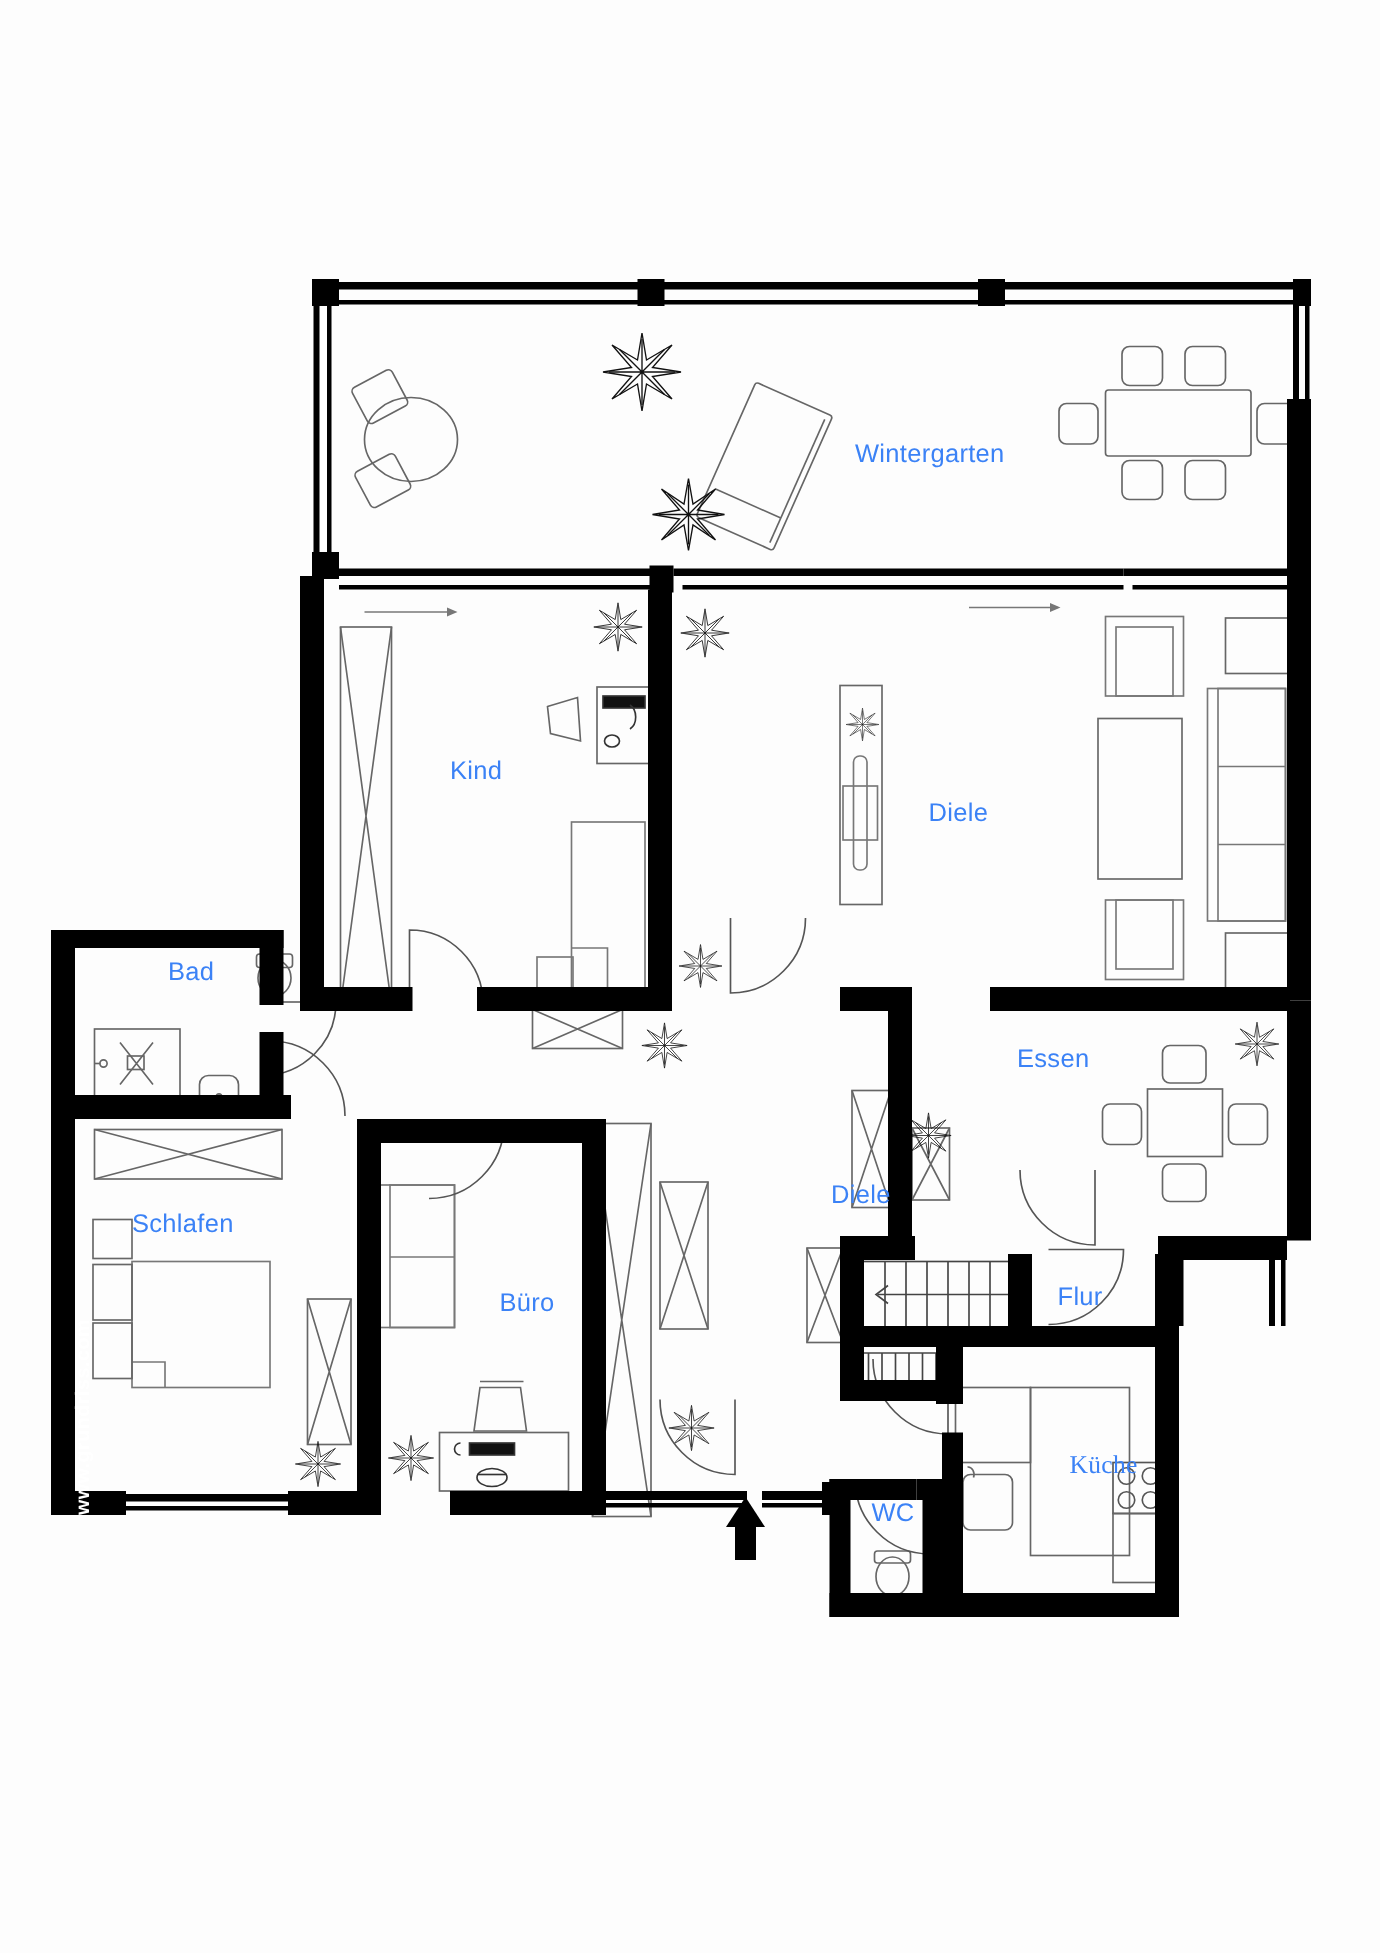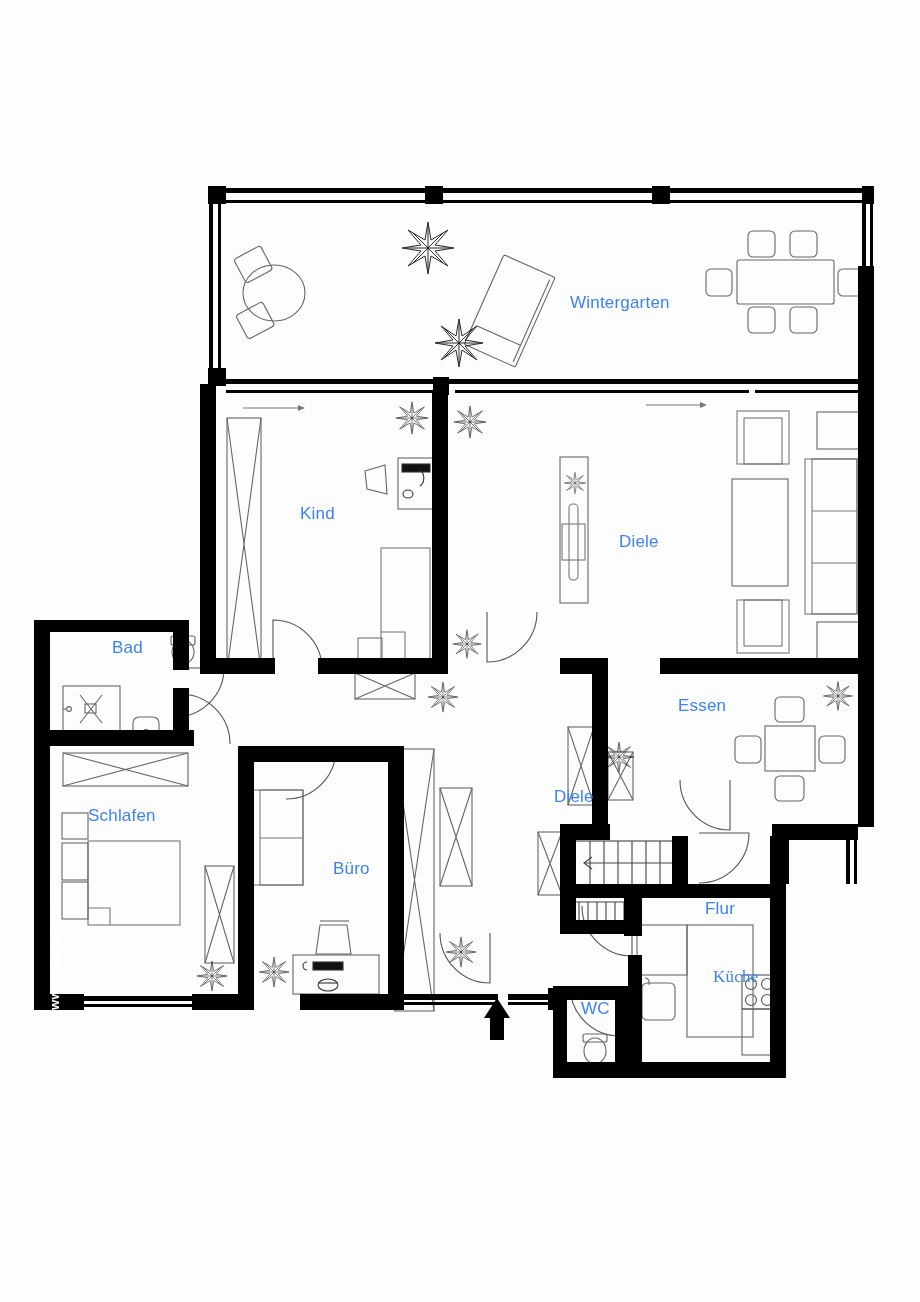--- a/index.html
+++ b/index.html
@@ -349,17 +349,17 @@
 </svg>
 
 <div class="lbl" style="left:570px;top:293px;">Wintergarten</div>
 <div class="lbl" style="left:300px;top:504px;">Kind</div>
 <div class="lbl" style="left:619px;top:532px;">Diele</div>
 <div class="lbl" style="left:112px;top:638px;">Bad</div>
 <div class="lbl" style="left:678px;top:696px;">Essen</div>
 <div class="lbl" style="left:88px;top:806px;">Schlafen</div>
 <div class="lbl" style="left:506px;top:787px;margin-left:48px;">Diele</div>
 <div class="lbl" style="left:333px;top:859px;">Büro</div>
-<div class="lbl" style="left:705px;top:855px;margin-top:44px;">Flur</div>
+<div class="lbl" style="left:705px;top:855px;">Flur</div>
 <div class="lbl" style="left:713px;top:967px;font-family:Liberation Serif, serif;">Küche</div>
 <div class="lbl" style="left:581px;top:999px;">WC</div>
 
 <div class="wm" style="left:47px;top:1010px;">www.grundriss.com</div>
 
 </body></html>

